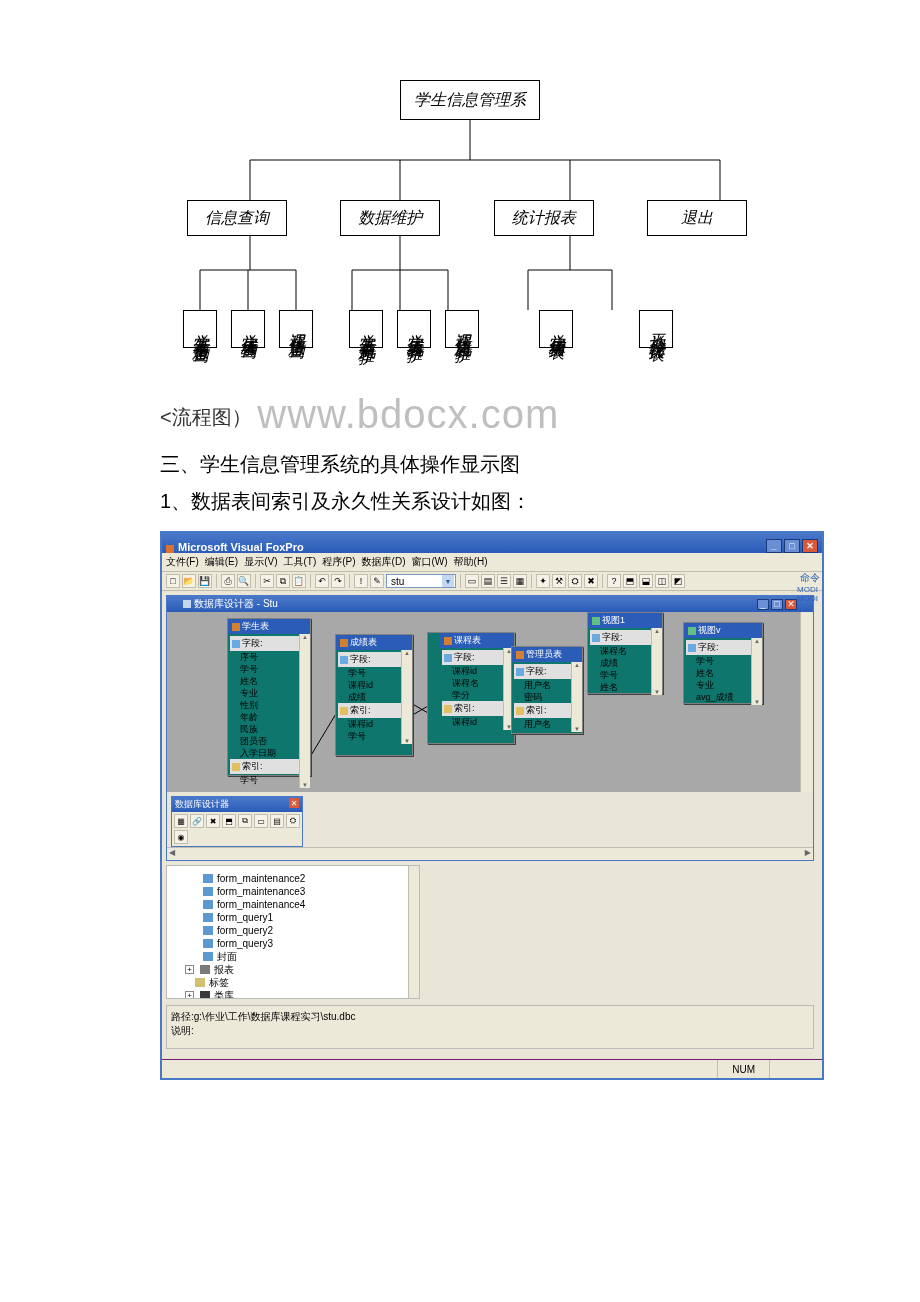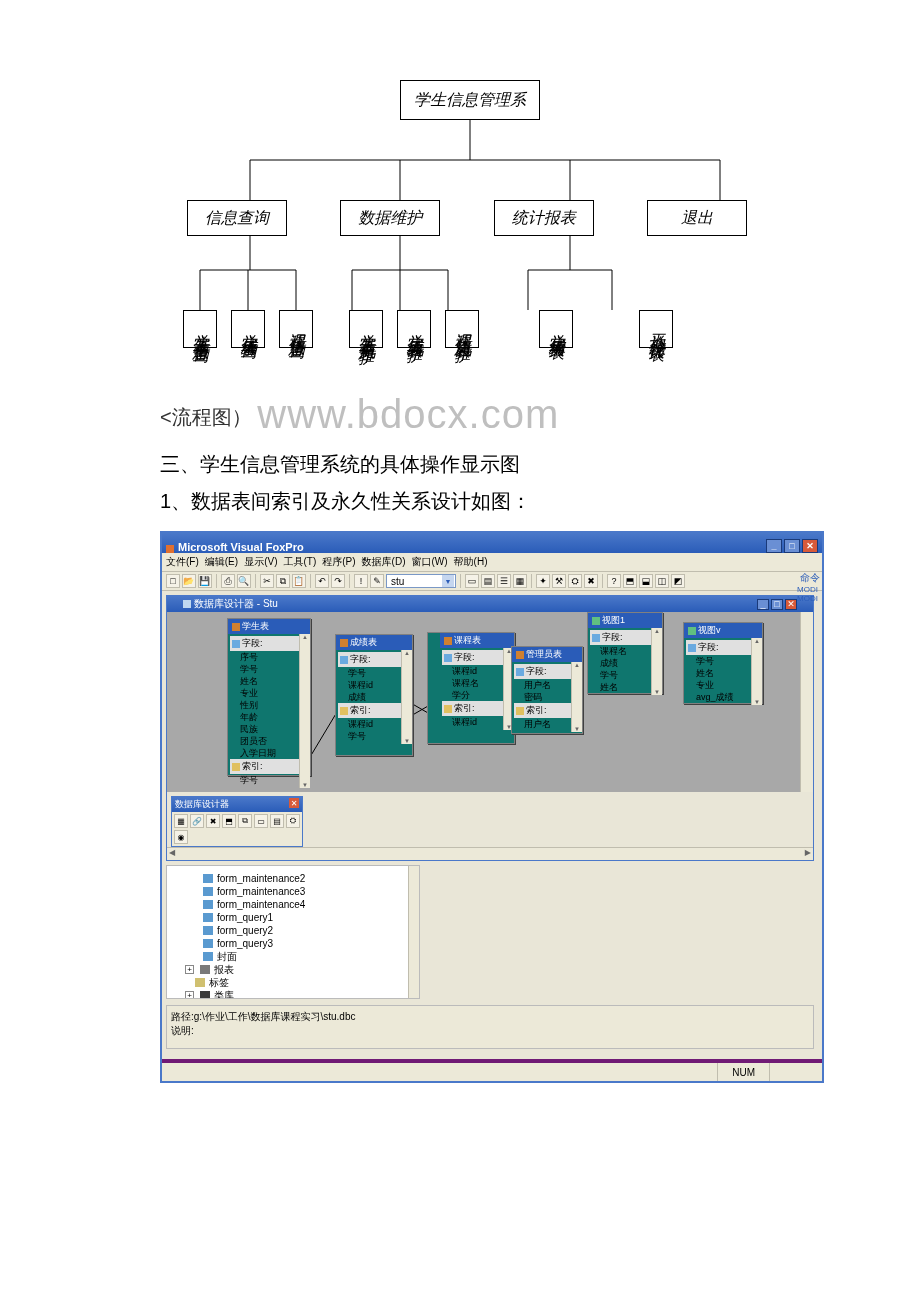--- a/index.html
+++ b/index.html
@@ -352,21 +352,21 @@
     border: 1px solid #bbb;
     background: #ece9d8;
     padding: 4px;
     font-size: 10px;
     height: 34px;
   }
   .statusbar {
     margin-top: 10px;
     height: 18px;
     background: #ece9d8;
-    border-top: 4px solid #701a75;
+    border-top: 1px solid #701a75;
     display: flex;
     align-items: center;
     font-size: 10px;
   }
   .statusbar .statcell {
     border-left: 1px solid #c0bdae;
     padding: 0 14px;
     height: 100%;
     display: flex; align-items: center;
   }

